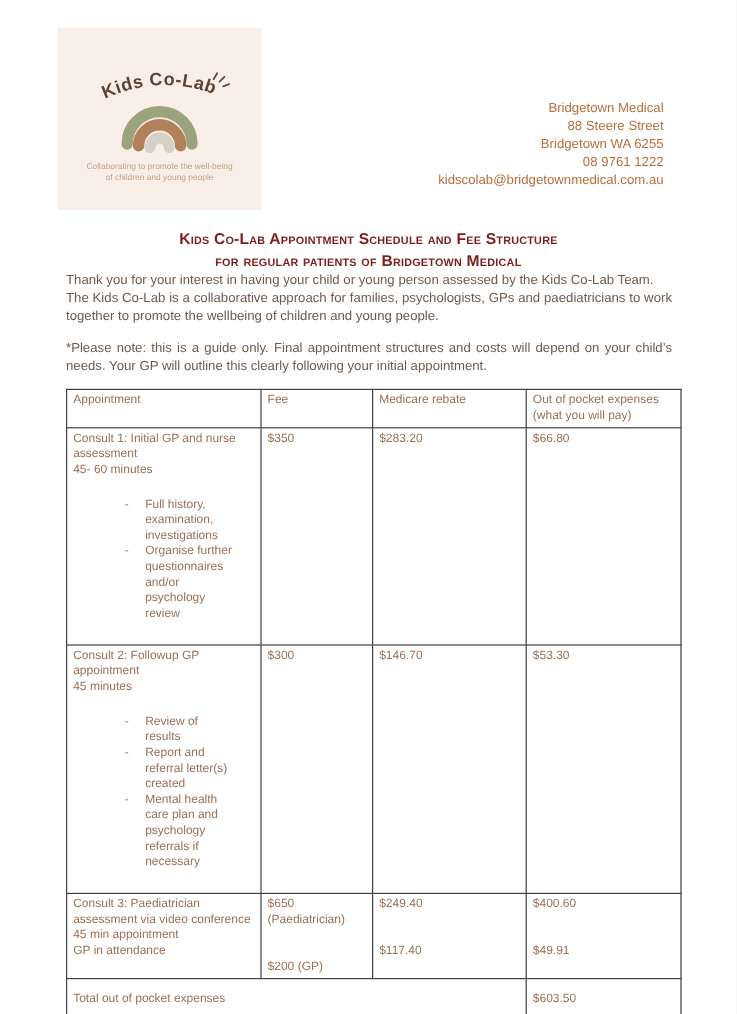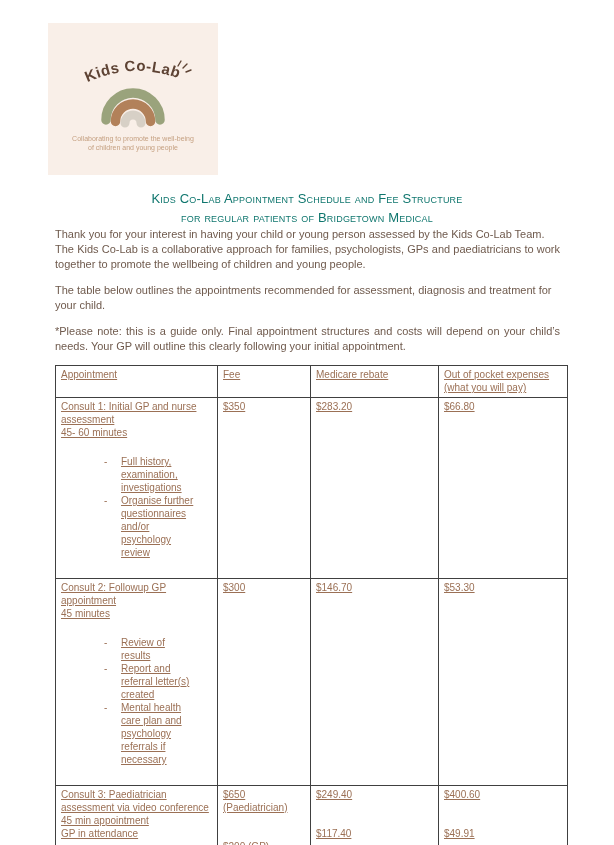--- a/index.html
+++ b/index.html
@@ -16,37 +16,37 @@
     background:#f9efe8; text-align:center;
   }
   .logo-svg { margin-top:34px; display:inline-block; }
   .tagline { font-size:7px; line-height:9px; color:#c5a081; margin-top:1px; }
   .contact {
     position:absolute; right:61px; top:83px; text-align:right;
     color:#b86f3d; font-size:11px; line-height:15px;
   }
   
   .doc-title {
-    margin-top:14px; text-align:center; color:#0f766e;
-    font-weight:400; font-variant:small-caps; font-size:13px; line-height:19px;
+    margin-top:14px; text-align:center; color:#7f1d1d;
+    font-weight:700; font-variant:small-caps; font-size:13px; line-height:19px;
     letter-spacing:0.2px;
   }
   
   .content { padding:0 54px 0 55px; }
   .content p { font-size:11px; line-height:15px; margin-bottom:11px; }
   .p-first { margin-top:0; }
   .justify { text-align:justify; }
   
   table.fee-table {
     width:512px; border-collapse:collapse; table-layout:fixed;
     color:#9b7055; font-size:10px; line-height:13px; margin-top:2px;
   }
   .fee-table th, .fee-table td {
     border:1px solid #404040; vertical-align:top; text-align:left;
-    padding:2px 5px 3px 5px; font-weight:400; overflow:hidden;text-decoration:underline;
+    padding:2px 5px 3px 5px; font-weight:400; overflow:hidden;
   }
   ul.bullets { margin:16px; padding-left:44px; list-style:none; }
   ul.bullets li { position:relative; }
   ul.bullets li::before { content:"-"; position:absolute; left:-17px; }
   .row3-spacer { height:26px; }
   .total-row td { padding-top:10px; padding-bottom:10px; }
 </style>
 </head>
 <body>
 
@@ -72,35 +72,41 @@
           <path d="M 57.5,64.5 A 17.5,17.5 0 0 1 92.5,64.5" stroke="#b2815a" stroke-width="9.5"></path>
           <path d="M 67,66 A 8,8 0 0 1 83,66" stroke="#d7d0c6" stroke-width="9"></path>
         </g>
       </svg>
       <div class="tagline">
         <div>Collaborating to promote the well-being</div>
         <div>of children and young people</div>
       </div>
     </div>
 
+    <div class="contact">
+      <div>Bridgetown Medical</div>
+      <div>88 Steere Street</div>
+      <div>Bridgetown WA 6255</div>
+      <div>08 9761 1222</div>
+      <div>kidscolab@bridgetownmedical.com.au</div>
+    </div>
   </div>
 
   <div class="doc-title">
     <div>Kids Co-Lab Appointment Schedule and Fee Structure</div>
     <div>for regular patients of Bridgetown Medical</div>
   </div>
 
   <div class="content">
 
     <p class="p-first">
       <span>Thank you for your interest in having your child or young person assessed by the Kids Co-Lab Team.</span><br>
       <span class="justify" style="display:block">The Kids Co-Lab is a collaborative approach for families, psychologists, GPs and paediatricians to work together to promote the wellbeing of children and young people.</span>
     </p>
 
-    <p>The table below outlines the appointments recommended for assessment, diagnosis and treatment for your child.</p>
 
     <p class="justify">*Please note: this is a guide only. Final appointment structures and costs will depend on your child’s needs. Your GP will outline this clearly following your initial appointment.</p>
 
     <table class="fee-table">
       <colgroup>
         <col style="width:162px">
           <col style="width:93px">
           <col style="width:128px">
           <col style="width:129px">
       </colgroup>

